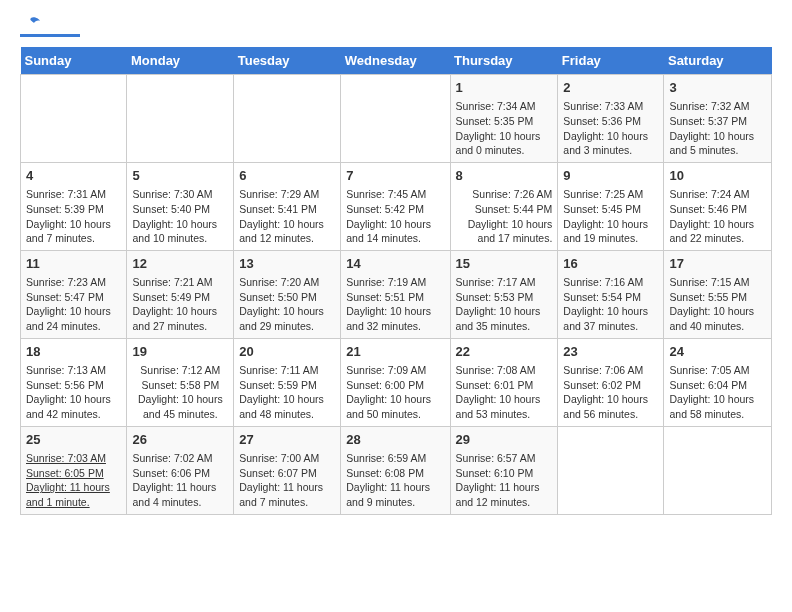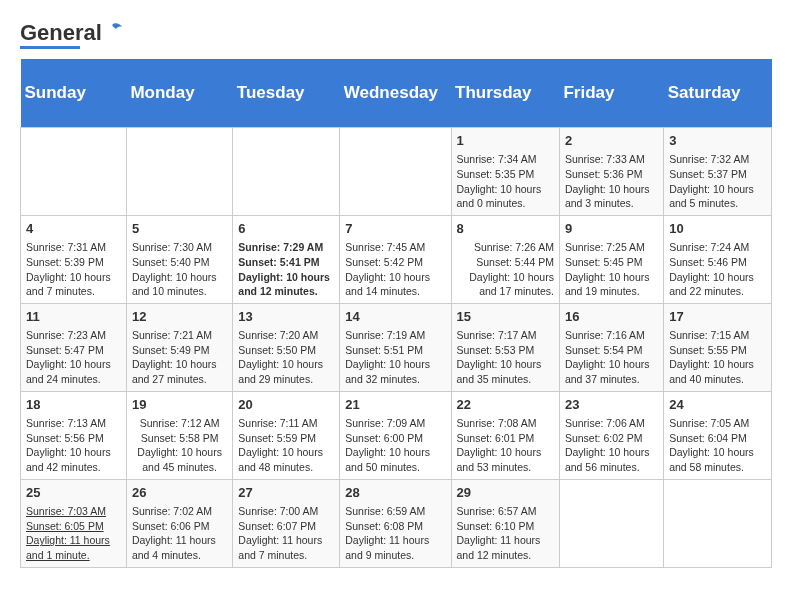--- a/index.html
+++ b/index.html
@@ -38,23 +38,23 @@
       color: #555;
     }
     table {
       width: 100%;
       border-collapse: collapse;
       font-size: 11px;
     }
     thead tr th {
       background-color: #3a7bd5;
       color: #fff;
-      padding: 24px 4px;
+      padding: 6px 4px;
       text-align: left;
-      font-size: 17px;
+      font-size: 13px;
       font-weight: bold;
     }
     tbody tr td {
       vertical-align: top;
       padding: 4px 5px;
       border: 1px solid #ccc;
       width: 113px;
       height: 80px;
       color: #333;
       line-height: 1.4;
@@ -72,21 +72,20 @@
       color: #333;
     }
     .empty-cell { background: #fff !important; }
   </style>
 </head>
 <body>
 
 <div class="header-section">
   <div class="logo">
     <div class="logo-line">
-      <span style="font-size:22px;font-weight:bold;color:#333;">General</span>
       <svg width="20" height="18" viewBox="0 0 20 18" style="margin-left:1px;margin-top:-4px;">
         <path d="M10 2 C12 0, 18 2, 19 5 C17 4, 14 5, 13 7 C11 5, 8 4, 10 2Z" fill="#3a7bd5"></path>
       </svg>
     </div>
     <div style="display:flex;align-items:center;">
       <div style="height:3px;background:#3a7bd5;width:60px;margin-right:2px;"></div>
       <span style="font-size:22px;font-weight:bold;color:#3a7bd5;"></span>
     </div>
   </div>
   <div class="title-section">
@@ -140,21 +139,21 @@
 Daylight: 10 hours and 7 minutes.</div>
         </td>
         <td>
           <span class="day-num">5</span>
           <div class="day-info" style="white-space: pre-line;">Sunrise: 7:30 AM
 Sunset: 5:40 PM
 Daylight: 10 hours and 10 minutes.</div>
         </td>
         <td>
           <span class="day-num">6</span>
-          <div class="day-info" style="white-space: pre-line; font-weight: bold;">Sunrise: 7:29 AM
+          <div class="day-info" style="white-space: pre-line;">Sunrise: 7:29 AM
 Sunset: 5:41 PM
 Daylight: 10 hours and 12 minutes.</div>
         </td>
         <td>
           <span class="day-num">7</span>
           <div class="day-info" style="white-space: pre-line;">Sunrise: 7:45 AM
 Sunset: 5:42 PM
 Daylight: 10 hours and 14 minutes.</div>
         </td>
         <td>

